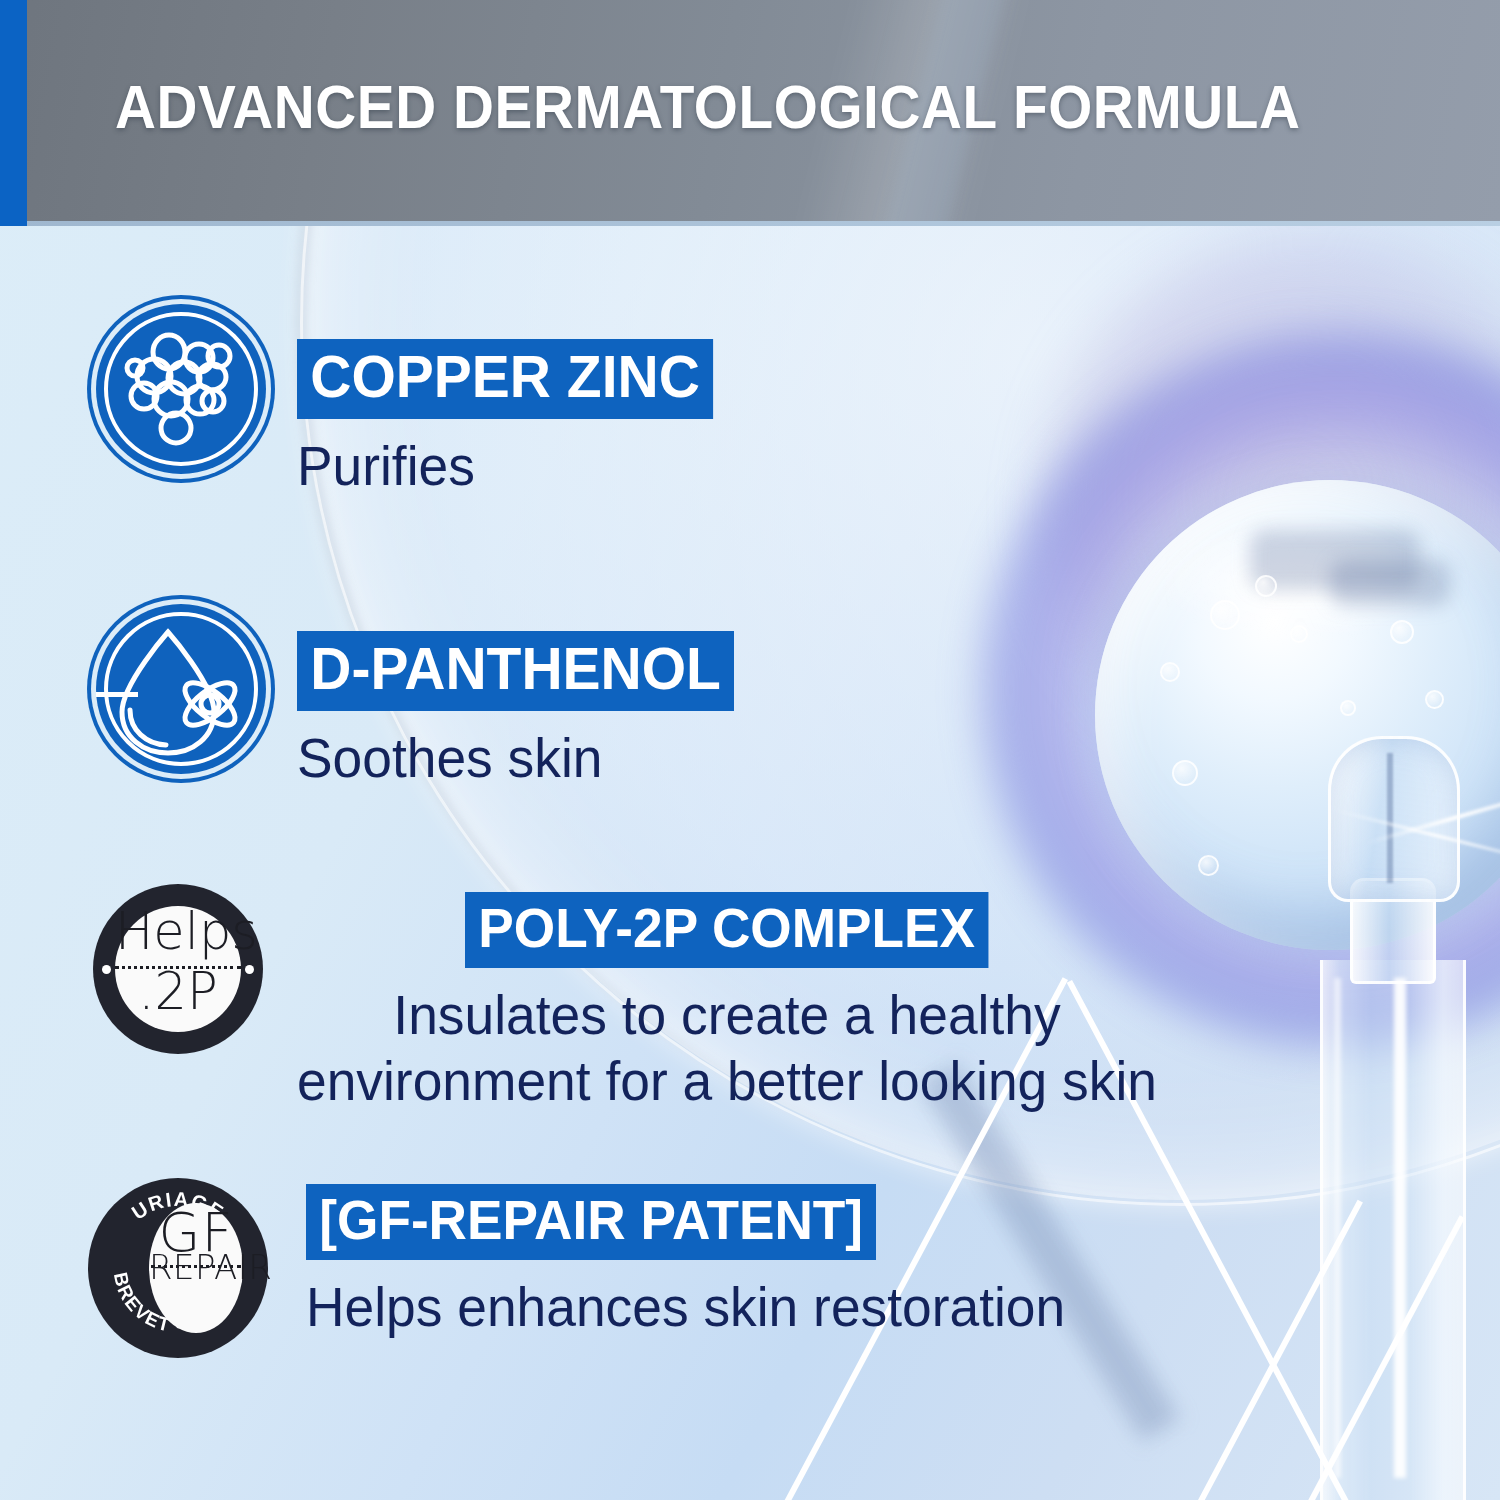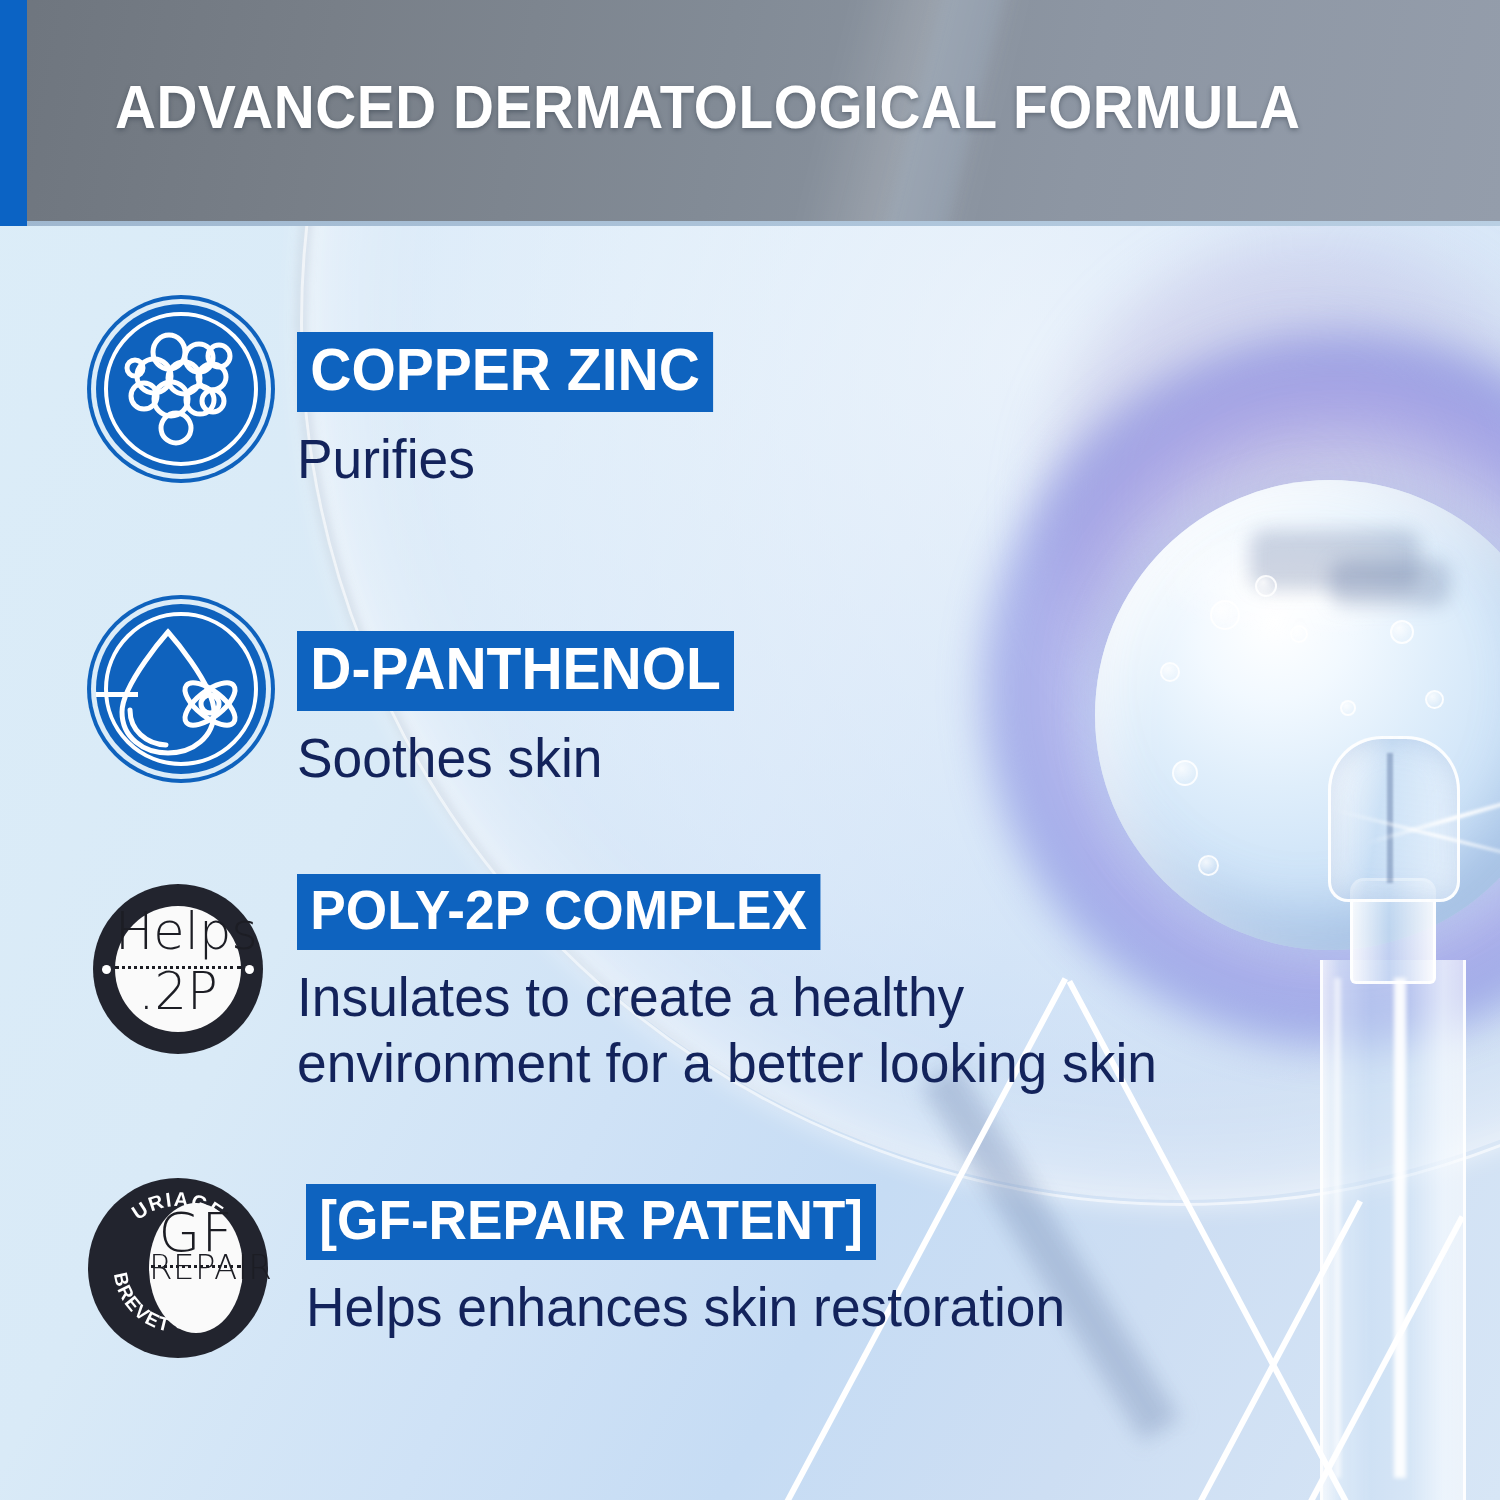--- a/index.html
+++ b/index.html
@@ -173,21 +173,21 @@
               <ellipse cx="75" cy="95" rx="17" ry="17"></ellipse>
               <ellipse cx="104" cy="96" rx="14" ry="14"></ellipse>
               <ellipse cx="48" cy="92" rx="13" ry="13"></ellipse>
               <ellipse cx="39" cy="64" rx="8" ry="8"></ellipse>
               <ellipse cx="80" cy="124" rx="15" ry="15"></ellipse>
               <ellipse cx="117" cy="97" rx="11" ry="11"></ellipse>
             </g>
           </svg>
         </div>
       </div>
-      <div class="txt" style="left:297px;top:54px;">
+      <div class="txt" style="left:297px;top:61px;">
         <span class="tag s1">COPPER ZINC</span>
         <div class="desc">Purifies</div>
       </div>
     </div>
 
     <div class="row" style="top:352px;">
       <div class="icon-wrap" style="left:96px;top:26px;">
         <div class="circ">
           <div class="ring-in"></div>
           <svg width="170" height="170" viewBox="0 0 170 170">
@@ -213,21 +213,21 @@
         <div class="badge">
           <div class="badge-dot" style="left:9px;"></div>
           <div class="badge-dot" style="right:9px;"></div>
           <div class="badge-in">
             <div class="b-txt" style="top:-4px;font-size:51px;">Helps</div>
             <div class="dotline" style="left:0px;right:0px;top:60px;"></div>
             <div class="b-txt" style="top:56px;font-size:51px;">.2P</div>
           </div>
         </div>
       </div>
-      <div class="txt" style="left:297px;top:12px;">
+      <div class="txt" style="left:297px;top:30px;text-align:center;">
         <span class="tag" style="font-size:56px;">POLY-2P COMPLEX</span>
         <div class="desc">Insulates to create a healthy</div>
         <div class="desc" style="margin-top:2px;">environment for a better looking skin</div>
       </div>
     </div>
 
     <div class="row" style="top:930px;">
       <div class="icon-wrap" style="left:88px;top:22px;">
         <div class="badge" style="width:180px;height:180px;">
           <svg width="180" height="180" viewBox="0 0 180 180" style="position:absolute;left:0;top:0;">

